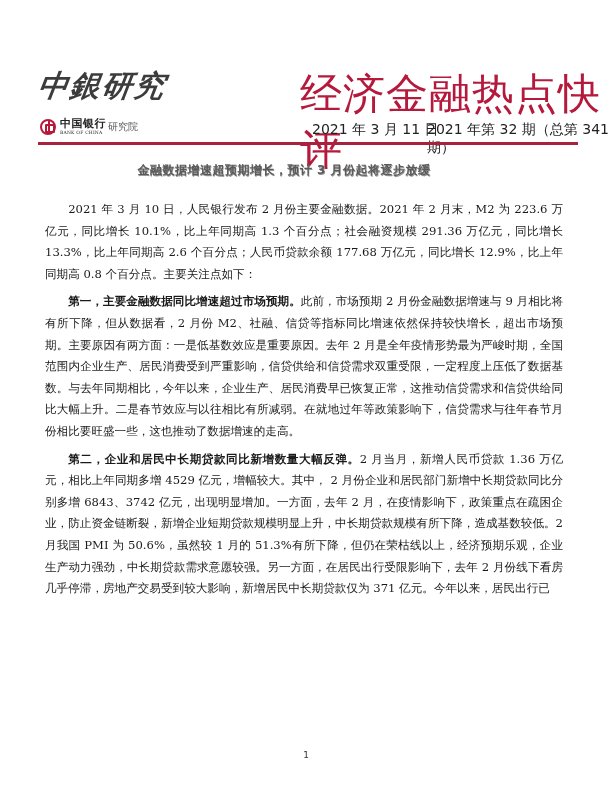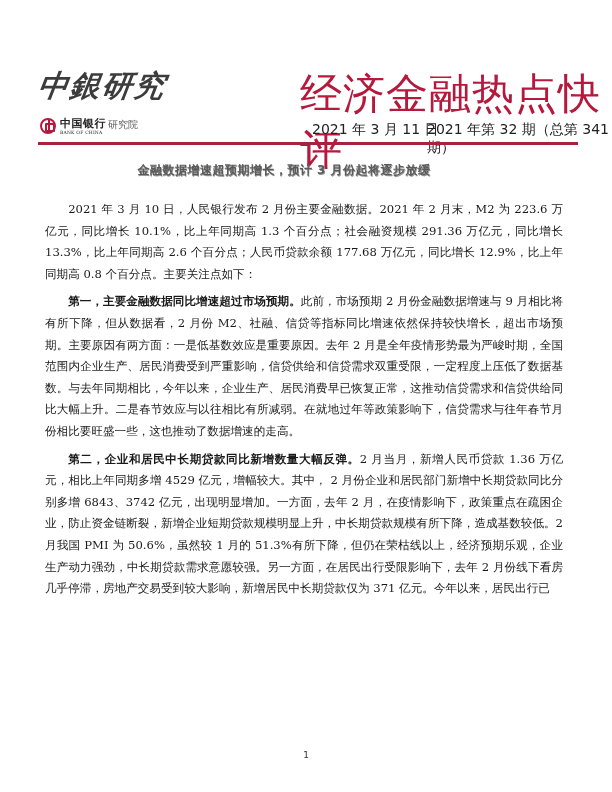--- a/index.html
+++ b/index.html
@@ -5,21 +5,21 @@
   html, body { margin: 0; padding: 0; background: #ffffff; }
   body { width: 612px; height: 792px; position: relative; overflow: hidden;
          font-family: "DejaVu Serif", "Liberation Serif", serif; color: #111; }
   .page { position: absolute; left: 0; top: 0; width: 612px; height: 792px; }
 
   .brand-calligraphy { position: absolute; left: 38px; top: 66px; font-family: "DejaVu Serif", serif;
     font-size: 30px; font-weight: bold; color: #3c3c3c; letter-spacing: 2px; font-style: italic; transform: skewX(-8deg); }
   .report-title { position: absolute; left: 300px; top: 66px; font-family: "DejaVu Sans", sans-serif;
     font-size: 42px; color: #b5193c; letter-spacing: 1px; }
 
-  .boc-logo { position: absolute; left: 40px; top: 118px; display: flex; align-items: flex-start; }
+  .boc-logo { position: absolute; left: 40px; top: 118px; display: flex; align-items: center; }
   .boc-mark { width: 16px; height: 16px; border-radius: 50%; border: 2.5px solid #b5193c; box-sizing: border-box;
     position: relative; }
   .boc-mark::after { content: ""; position: absolute; left: 2.5px; top: 3px; width: 6px; height: 5px;
     border: 2px solid #b5193c; border-radius: 1px; }
   .boc-mark::before { content: ""; position: absolute; left: 5.5px; top: -1px; width: 2px; height: 14px; background: #b5193c; }
   .boc-name { margin-left: 4px; display: flex; flex-direction: column; line-height: 1; }
   .boc-cn { font-size: 11px; font-weight: bold; color: #222; letter-spacing: 0.5px; }
   .boc-en { font-size: 4.5px; color: #222; font-family: "DejaVu Serif", serif; margin-top: 2px; letter-spacing: 0.2px; }
   .institute { margin-left: 2px; font-size: 10px; color: #555; font-family: "DejaVu Sans", sans-serif; }
 

